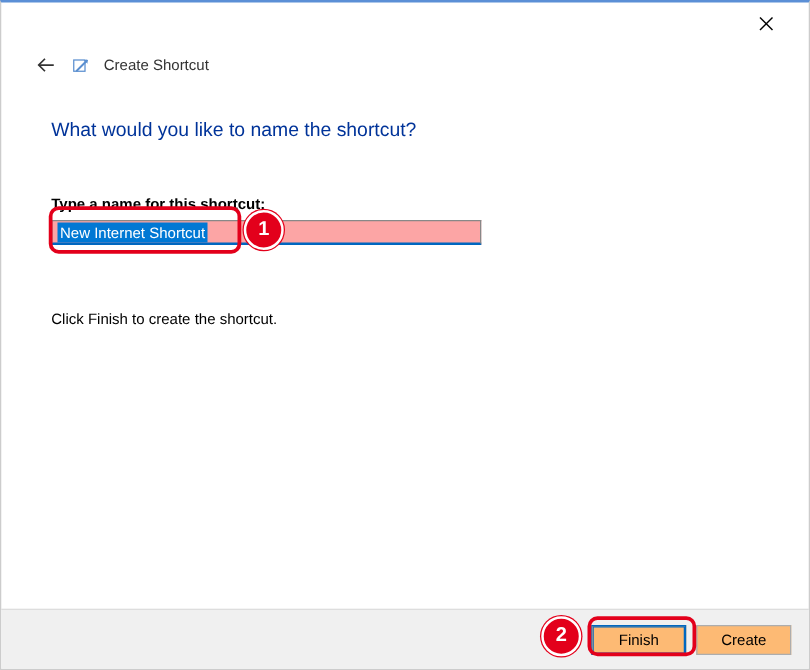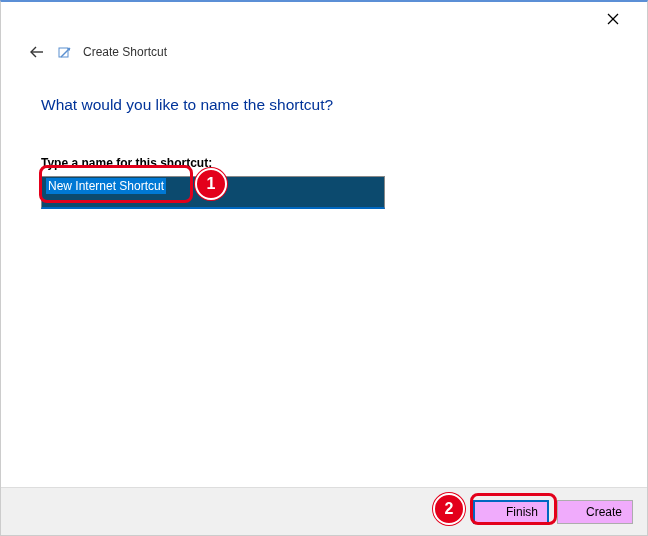--- a/index.html
+++ b/index.html
@@ -85,24 +85,24 @@
       color: #000;
       margin-bottom: 6px;
       font-weight: bold;
     }
     .input-wrap {
       position: relative;
       width: 344px;
     }
     .name-input {
       width: 344px;
-      height: 33px;
+      height: 20px;
       border: 1px solid #888;
       border-bottom: 2px solid #0067c0;
-      background: #0c4a6e;
+      background: #fca5a5;
       font-size: 12px;
       padding: 2px 4px;
       outline: none;
       font-family: inherit;
     }
     .name-input .sel {
       background: #0078d4;
       color: #fff;
       padding: 1px 2px;
     }
@@ -121,27 +121,26 @@
       border-top: 1px solid #ddd;
       display: flex;
       justify-content: flex-end;
       align-items: center;
       gap: 8px;
       padding-right: 14px;
     }
     .btn {
       min-width: 76px;
       height: 24px;
-      background: #f0abfc;
+      background: #fdba74;
       border: 1px solid #adadad;
       font-size: 12px;
       font-family: inherit;
       cursor: default;
       padding: 0 10px;
-      text-align: right;
     }
     .btn.primary {
       border: 1px solid #0067c0;
       box-shadow: 0 0 0 1px #0067c0 inset;
     }
     
     .anno-box {
       position: absolute;
       border: 3px solid #e3001b;
       border-radius: 8px;
@@ -214,20 +213,21 @@
 </div>
 
 <div class="content">
   <h1 class="heading">What would you like to name the shortcut?</h1>
 
   <div class="field-label">Type a name for this shortcut:</div>
   <div class="input-wrap">
     <div class="name-input"><span class="sel">New Internet Shortcut</span></div>
   </div>
 
+  <div class="instruction">Click Finish to create the shortcut.</div>
 </div>
 
 <div class="button-bar">
   <button class="btn primary">Finish</button>
   <button class="btn">Create</button>
 </div>
 
 <div class="anno-box a1"></div>
 <div class="anno-badge b1">1</div>
 <div class="anno-box a2"></div>

